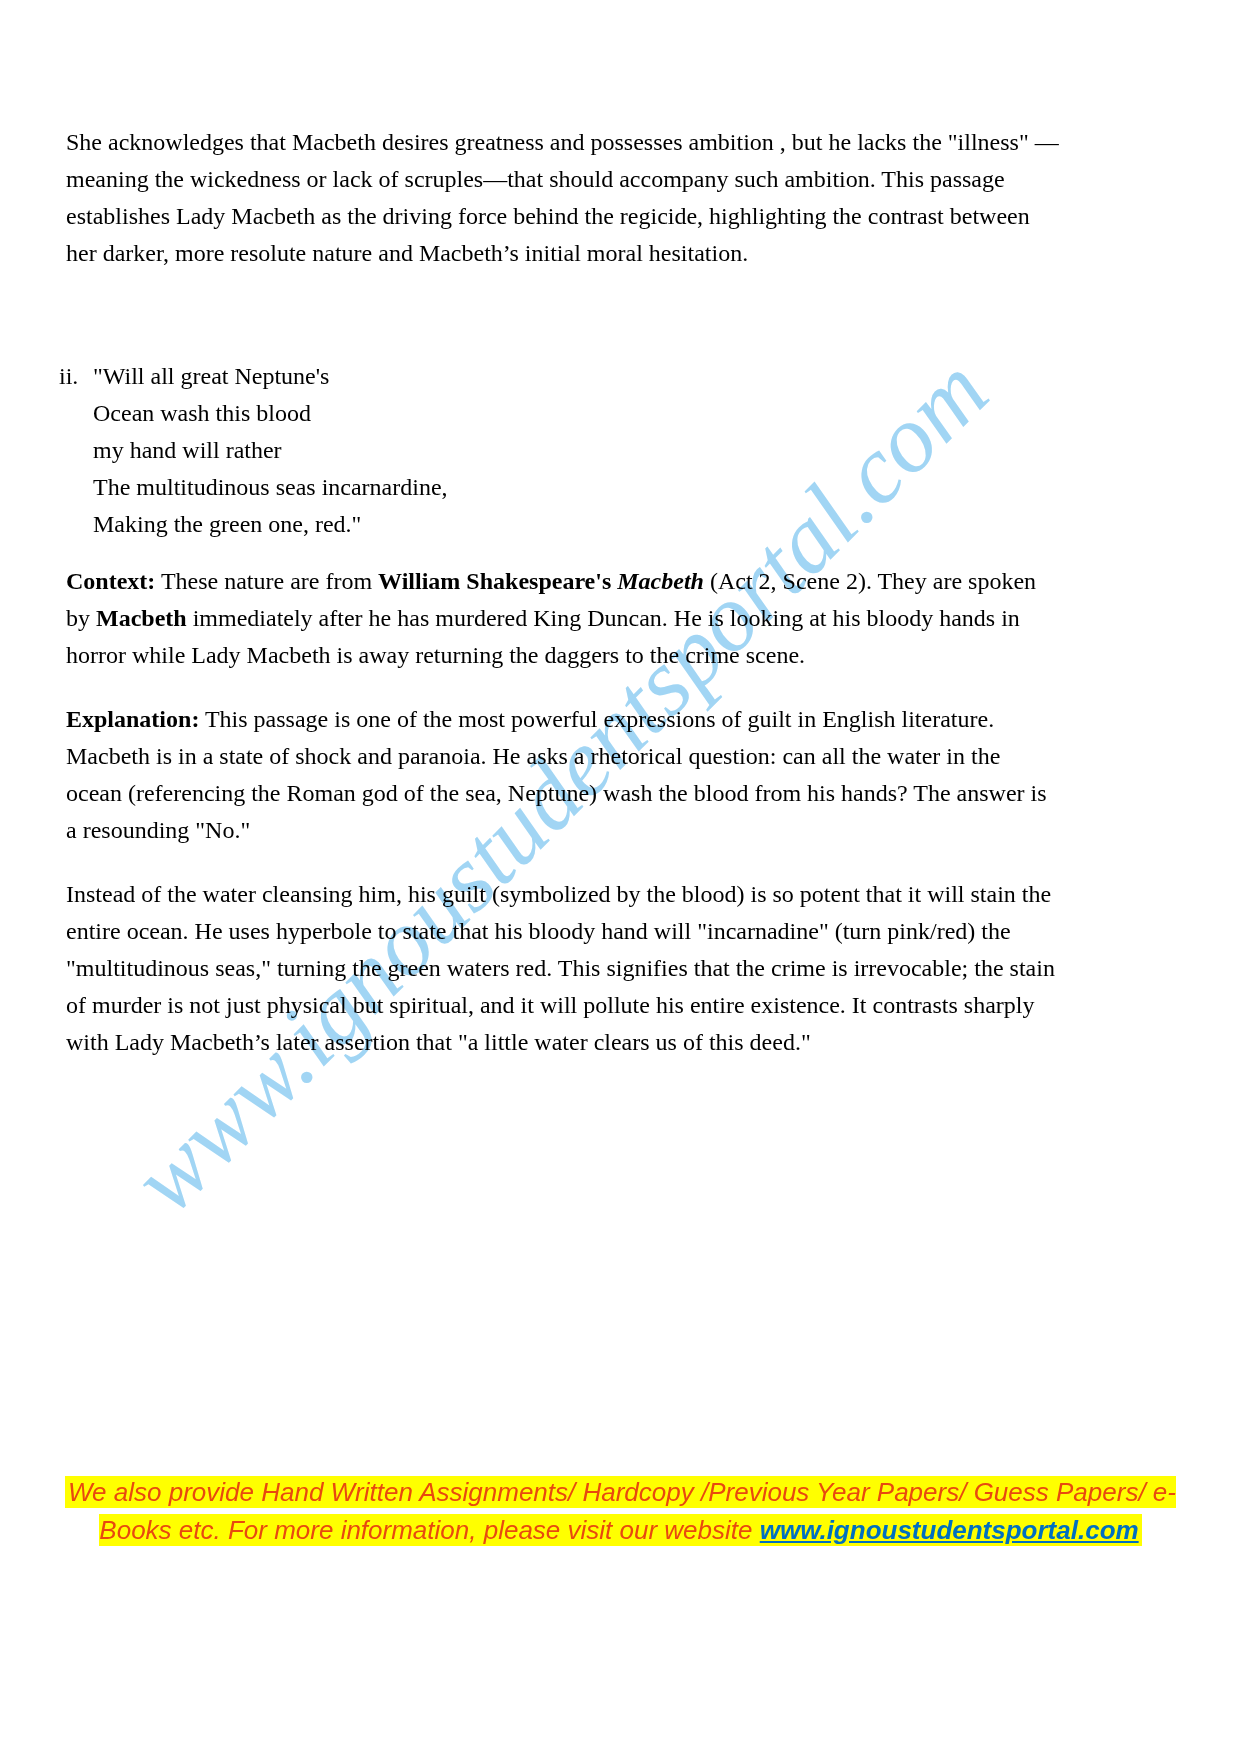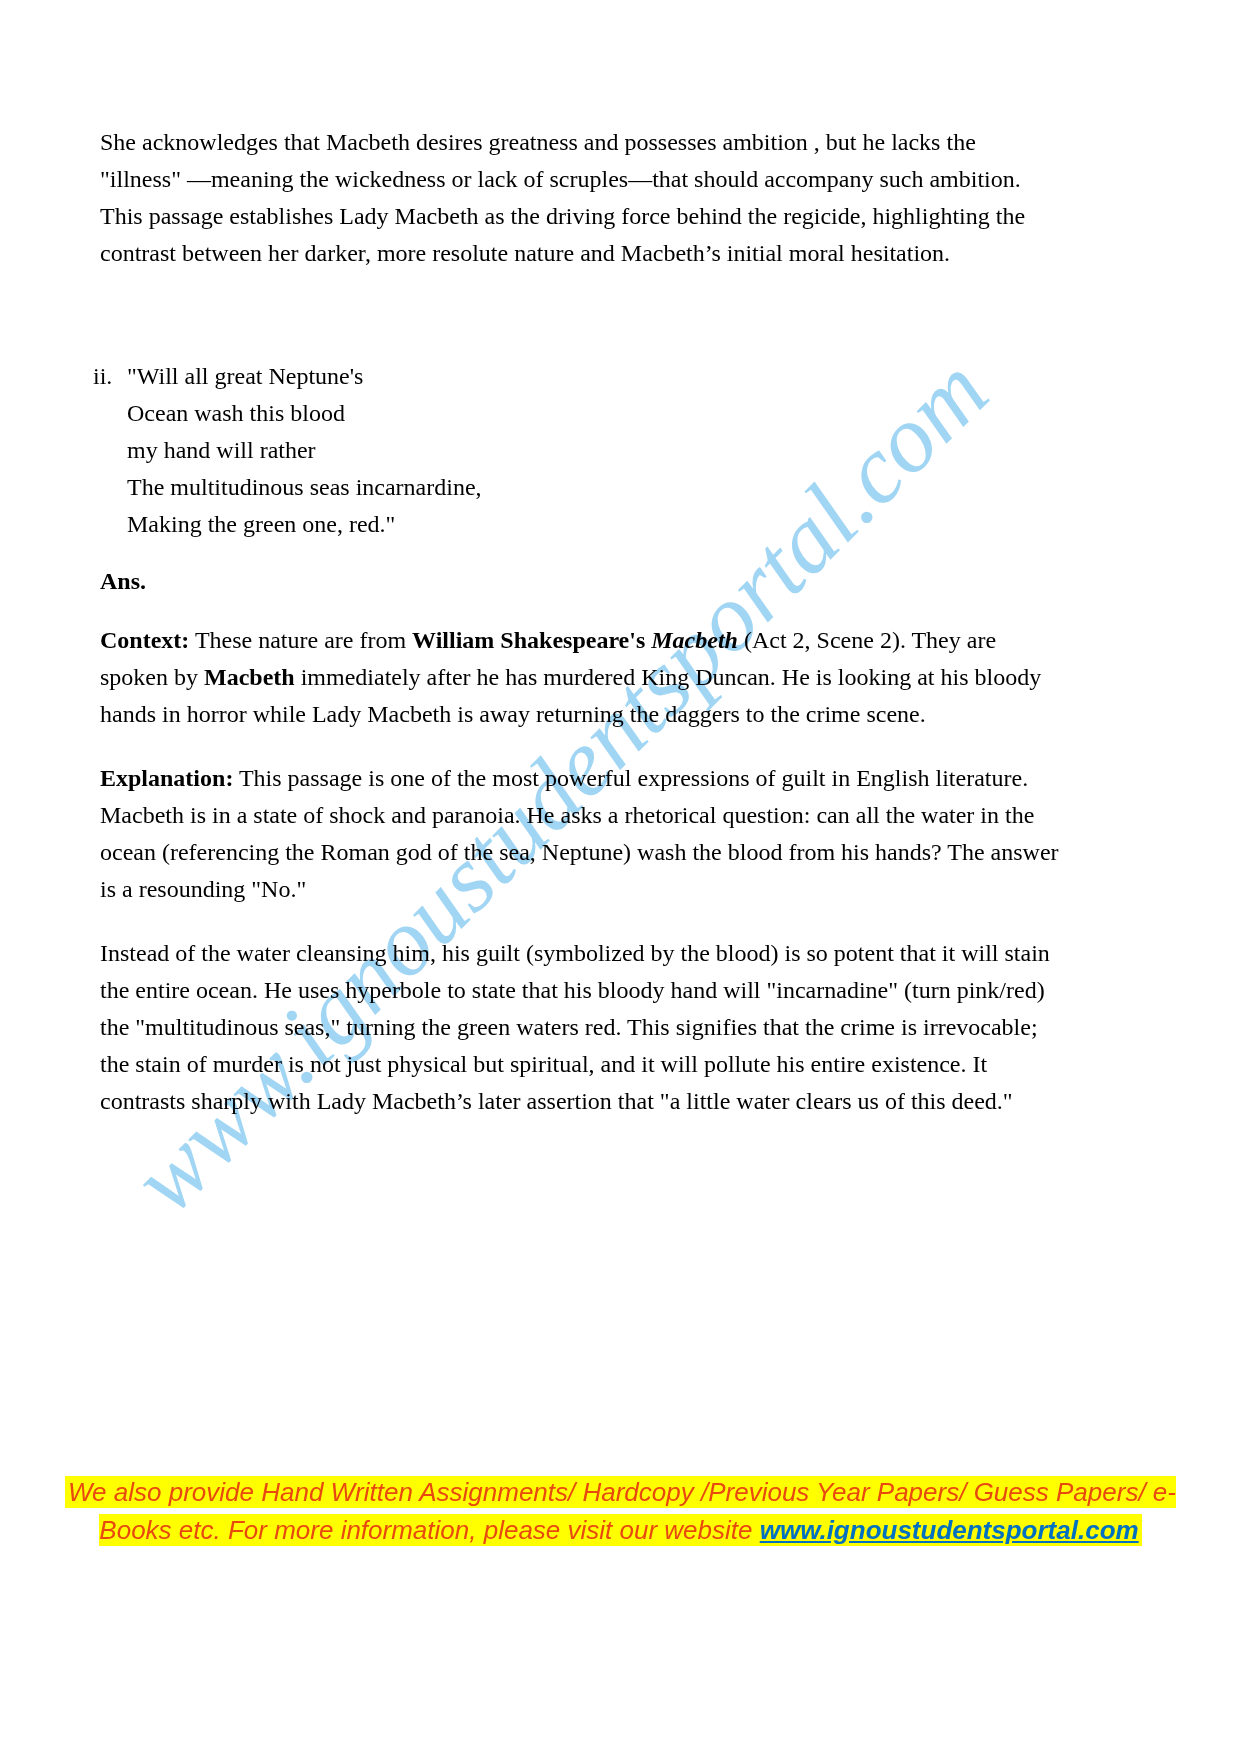--- a/index.html
+++ b/index.html
@@ -29,21 +29,21 @@
     white-space: nowrap;
     color: var(--watermark-color, #7DC6F0);
     opacity: 0.72;
     z-index: 0;
     font-style: italic;
     pointer-events: none;
   }
   .content {
     position: relative;
     z-index: 1;
-    padding: 124px 180px 0 100px;
+    padding: 124px 180px 0 66px;
   }
   .para { margin-bottom: 27px; }
   .intro { margin-bottom: 86px; }
   .quote-block {
     display: flex;
     font-weight: normal;
     margin-left: -7px;
     margin-bottom: 20px;
   }
   .quote-num { width: 34px; flex: 0 0 34px; }
@@ -90,21 +90,20 @@
       <span class="quote-num">ii.</span>
       <div class="quote-lines">
         <div>"Will all great Neptune's</div>
         <div>Ocean wash this blood</div>
         <div>my hand will rather</div>
         <div>The multitudinous seas incarnardine,</div>
         <div>Making the green one, red."</div>
       </div>
     </div>
 
-    <p class="ans">Ans.</p>
 
     <p class="para">
       <b class="seg">Context:</b><span> These nature are from </span><b class="seg">William Shakespeare's </b><span class="bi">Macbeth</span><span> (Act 2, Scene 2). They are spoken by </span><b class="seg">Macbeth</b><span> immediately after he has murdered King Duncan. He is looking at his bloody hands in horror while Lady Macbeth is away returning the daggers to the crime scene.</span>
     </p>
 
     <p class="para">
       <b class="seg">Explanation:</b><span> This passage is one of the most powerful expressions of guilt in English literature. Macbeth is in a state of shock and paranoia. He asks a rhetorical question: can all the water in the ocean (referencing the Roman god of the sea, Neptune) wash the blood from his hands? The answer is a resounding "No."</span>
     </p>
 
     <p class="para">Instead of the water cleansing him, his guilt (symbolized by the blood) is so potent that it will stain the entire ocean. He uses hyperbole to state that his bloody hand will "incarnadine" (turn pink/red) the "multitudinous seas," turning the green waters red. This signifies that the crime is irrevocable; the stain of murder is not just physical but spiritual, and it will pollute his entire existence. It contrasts sharply with Lady Macbeth’s later assertion that "a little water clears us of this deed."</p>

